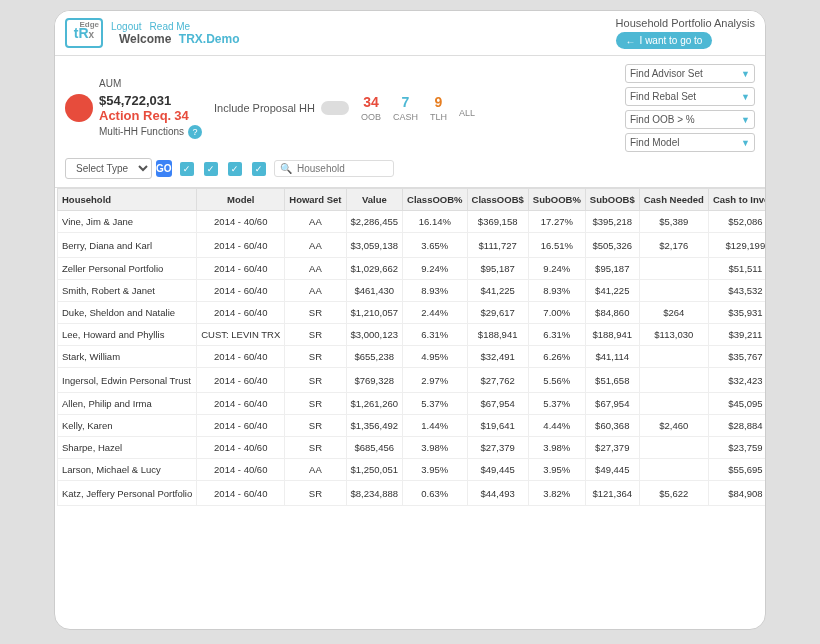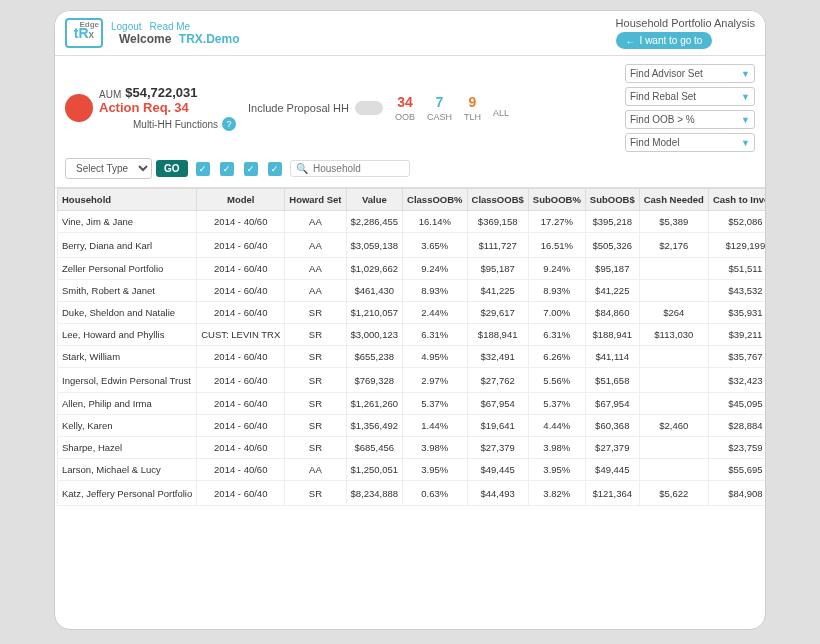--- a/index.html
+++ b/index.html
@@ -247,25 +247,25 @@
     .select-dropdown {
       border: 1px solid #ccc;
       border-radius: 3px;
       padding: 3px 6px;
       font-size: 10px;
       background: white;
       color: #555;
       cursor: pointer;
     }
     .go-btn {
-      background: #0f766e;
+      background: #3b82f6;
       color: white;
       border: none;
       border-radius: 3px;
-      padding: 3px 8px;
+      padding: 3px 0;
       font-size: 10px;
       font-weight: bold;
       cursor: pointer;
     }
     .search-area {
       display: flex;
       align-items: center;
       gap: 4px;
       border: 1px solid #ddd;
       border-radius: 3px;
@@ -352,29 +352,29 @@
     </div>
   </div>
 
   <div class="controls-area">
     <div class="controls-row1">
 
       <div>
         <div class="aum-section">
           <div class="aum-circle"></div>
           <div>
-            <div style="display:flex;align-items:flex-end;gap:4px;">
+            <div style="display:flex;align-items:flex-start;gap:4px;flex-direction:column;">
               <span style="font-size:10px;color:#555;">AUM</span>
               <span class="aum-text">$54,722,031</span>
             </div>
             <div class="action-req">
               <span>Action Req.</span>
               <span>34</span>
             </div>
-            <div style="display:flex;align-items:center;gap:4px;margin-top:2px;margin-left:34px;">
+            <div style="display:flex;align-items:center;gap:4px;margin-top:2px;">
               <span class="multihh">Multi-HH Functions</span>
               <span class="help-btn">?</span>
             </div>
           </div>
         </div>
       </div>
 
       <div class="include-proposal">
         <span>Include Proposal HH</span>
         <div class="toggle-switch"></div>

